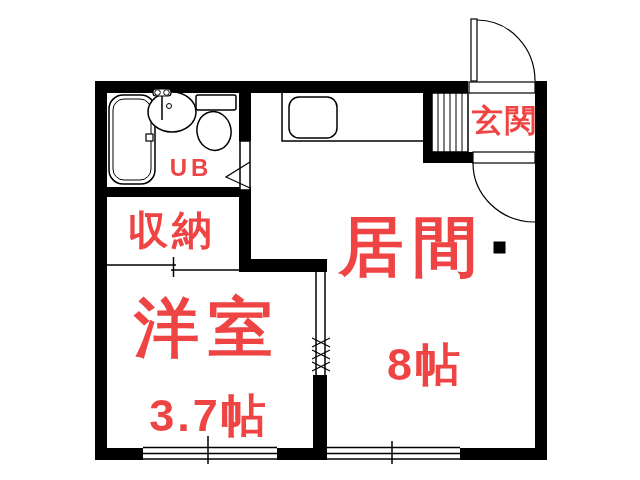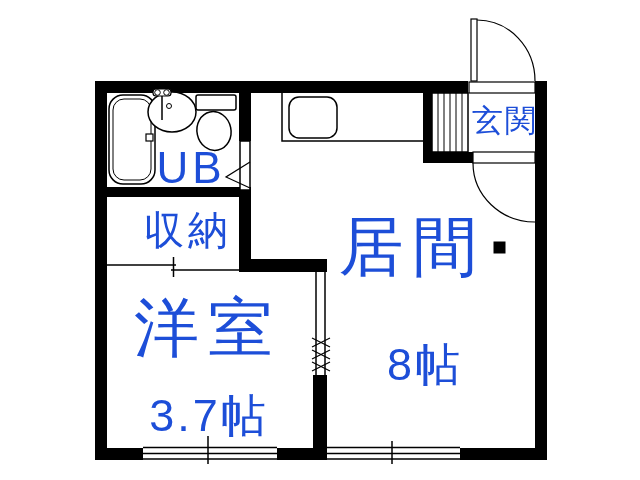--- a/index.html
+++ b/index.html
@@ -3,26 +3,26 @@
 <meta charset="utf-8">
 <style>
   html,body{margin:0;padding:0;background:#fff;}
   #stage{
     position:relative;width:640px;height:480px;background:#ffffff;overflow:hidden;
     font-family:"Liberation Sans","DejaVu Sans",sans-serif;
   }
   #plan-svg{position:absolute;left:0;top:0;}
   .lbl{
     position:absolute;transform:translate(-50%,-50%);
-    color:#1d4ed8;white-space:nowrap;font-weight:400;line-height:1;
+    color:#ef4444;white-space:nowrap;font-weight:700;line-height:1;
     display:flex;align-items:center;justify-content:center;
   }
-  .lbl-ub{font-size:44px;letter-spacing:4px;}
+  .lbl-ub{font-size:24px;letter-spacing:4px;}
   .lbl-genkan{font-size:31px;letter-spacing:2px;}
-  .lbl-closet{font-size:40px;letter-spacing:4px;margin-left:16px;}
+  .lbl-closet{font-size:40px;letter-spacing:4px;}
   .lbl-room-name{font-size:65px;letter-spacing:9px;}
   .lbl-room-size{font-size:45px;letter-spacing:3px;}
   .mid-dot{
     display:inline-block;width:12px;height:12px;background:#000;margin-left:7px;margin-top:2px;
   }
 </style>
 </head>
 <body>
 
 <div id="stage">

